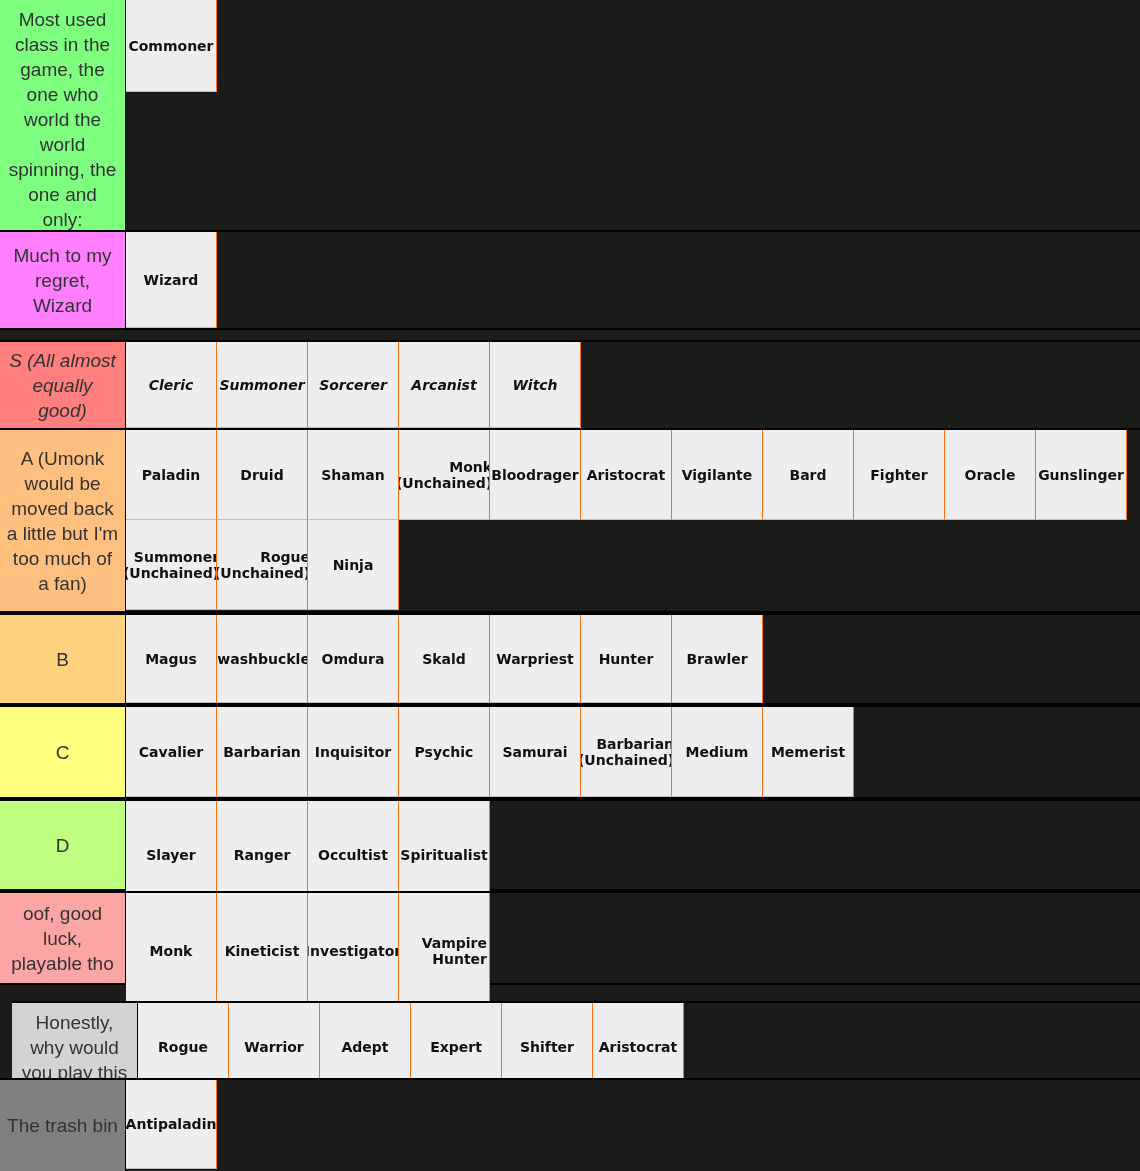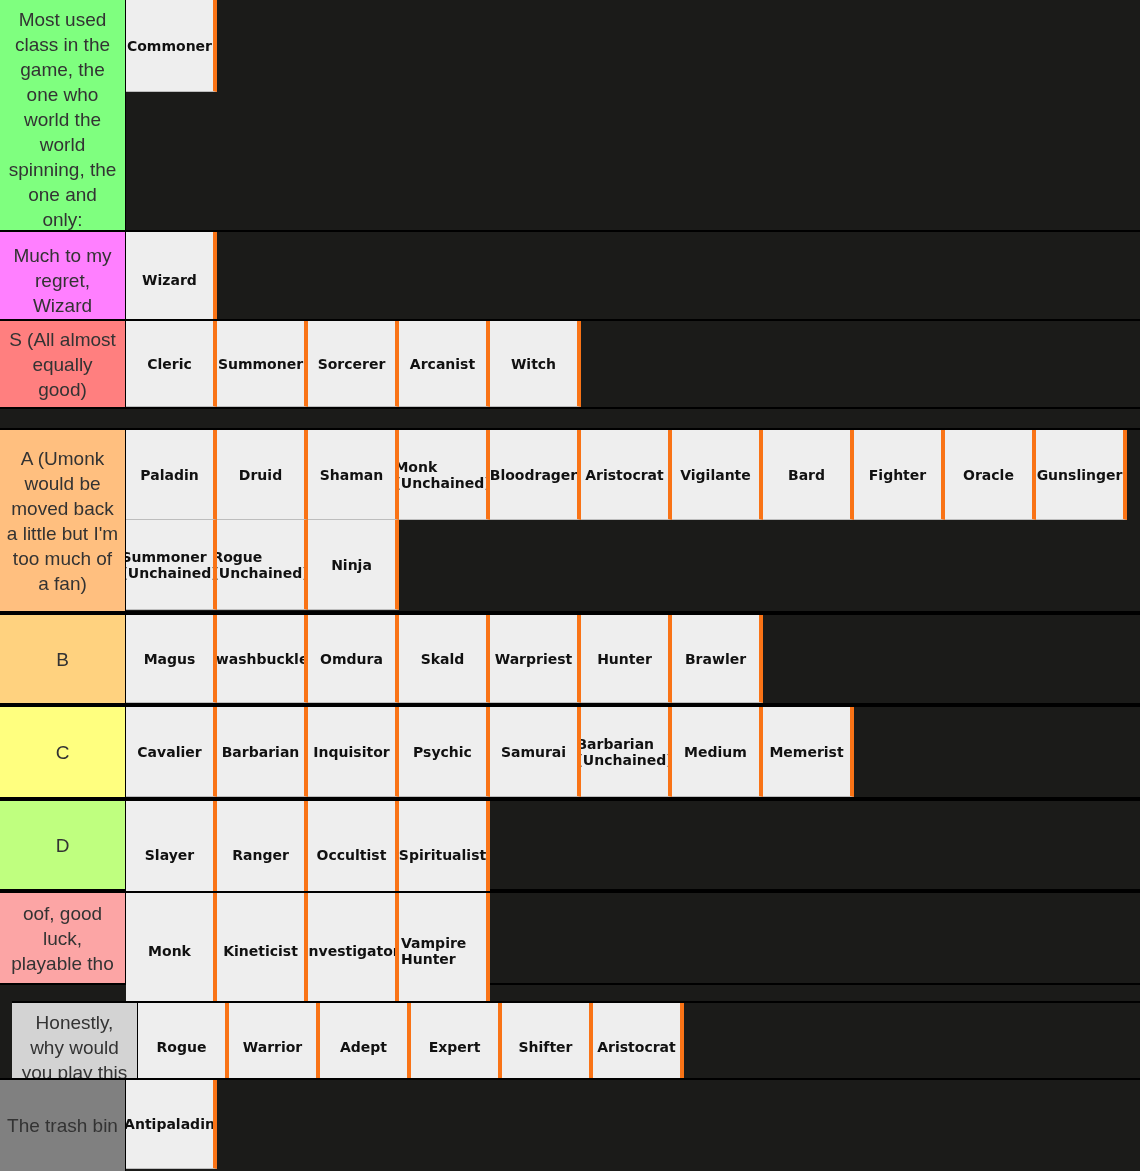--- a/index.html
+++ b/index.html
@@ -81,41 +81,41 @@
   .tier-items {
     flex: 1 1 auto;
     display: flex;
     flex-wrap: wrap;
     align-content: flex-start;
     background: #1b1b19;
   }
 
   .item {
     background: #eeeeee;
-    border-right: 4px solid #f97316;
+    border-right: 1px solid #f97316;
     border-bottom: 1px solid #bdbdbd;
     display: flex;
     align-items: center;
     justify-content: center;
-    text-align: left;
+    text-align: right;
     color: #111111;
     font-family: "DejaVu Sans", sans-serif;
     font-weight: 700;
     font-size: 14px;
     line-height: 16px;
     overflow: hidden;
     white-space: nowrap;
     padding: 0 2px;
   }
   .item.wrap { white-space: normal; }
 
   
   #row-commoner      { top: 0px;    height: 238px; border-top: none; }
   #row-wizard        { top: 230px;  height: 100px; }
-  #row-s             { top: 319px;  height: 90px;  }
+  #row-s             { top: 340px;  height: 90px; font-style: italic;  }
   #row-a             { top: 428px;  height: 185px; }
   #row-b             { top: 613px;  height: 92px;  }
   #row-c             { top: 705px;  height: 94px;  }
   #row-d             { top: 799px;  height: 92px;  }
   #row-oof           { top: 891px;  height: 94px;  }
   #row-honestly      { top: 1001px;  height: 93px; margin-left: 12px;  }
   #row-trash         { top: 1078px; height: 93px; border-bottom: none; }
 
   
   #row-commoner .tier-label { height: 238px; }

